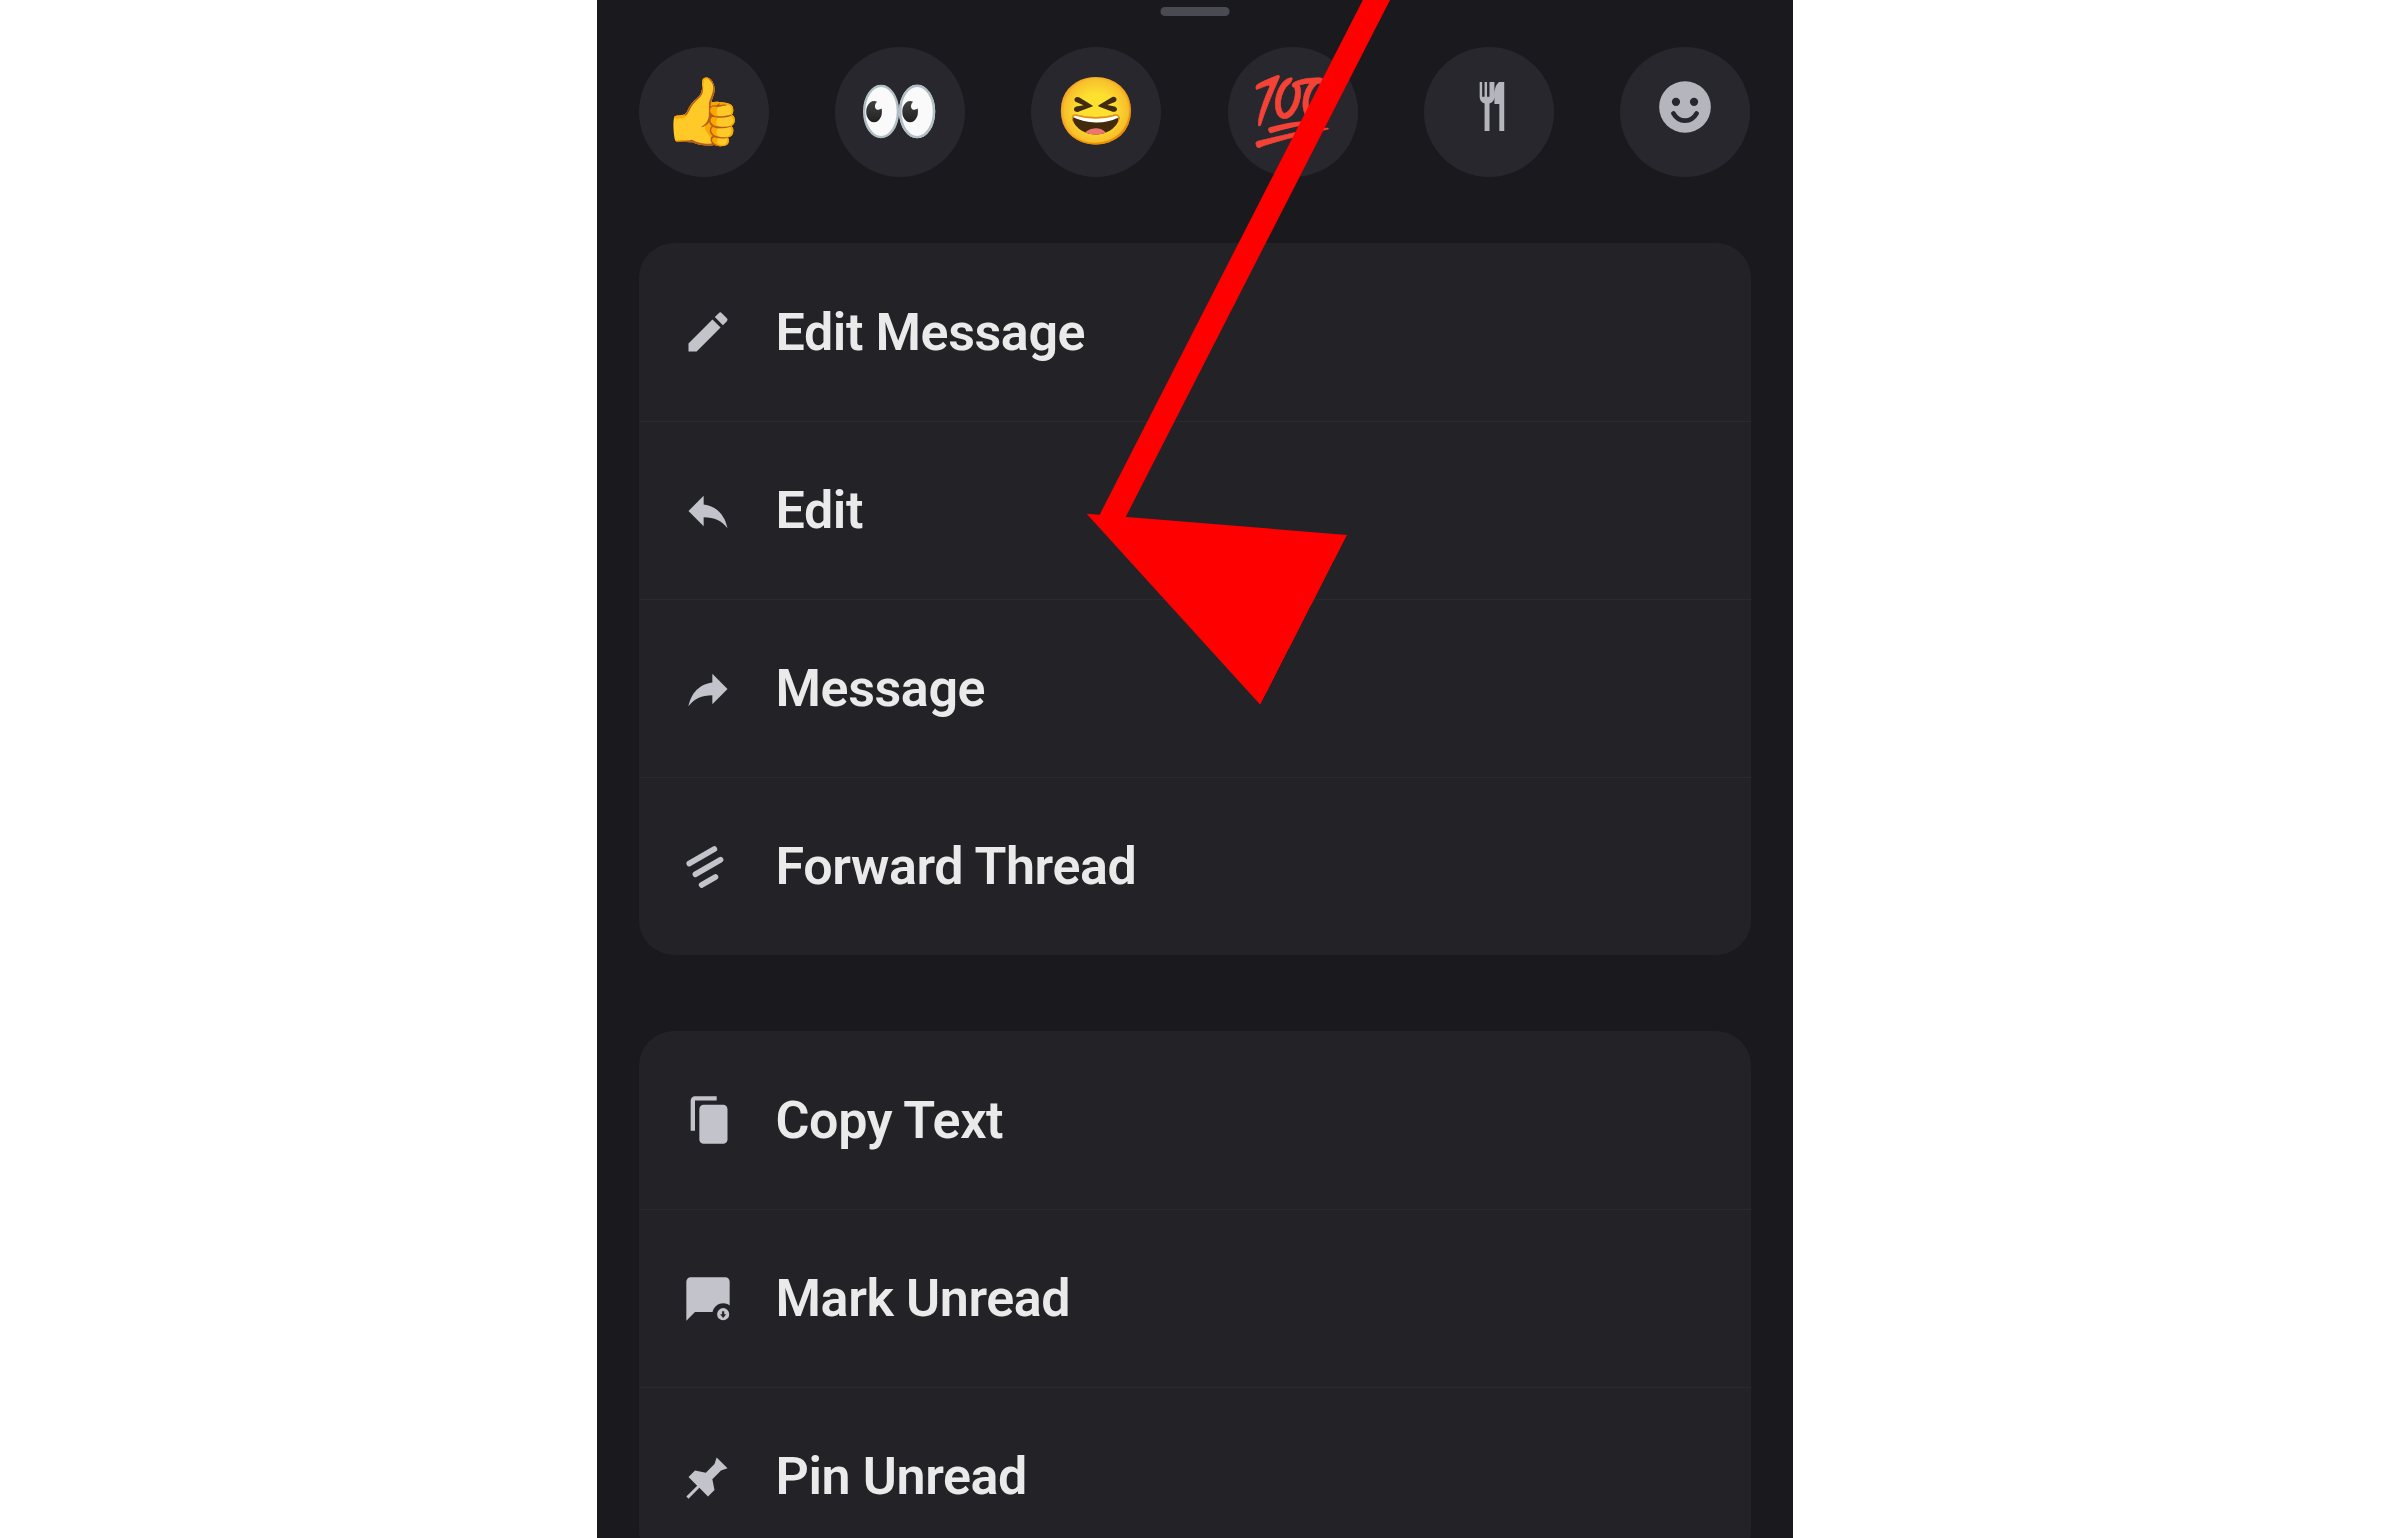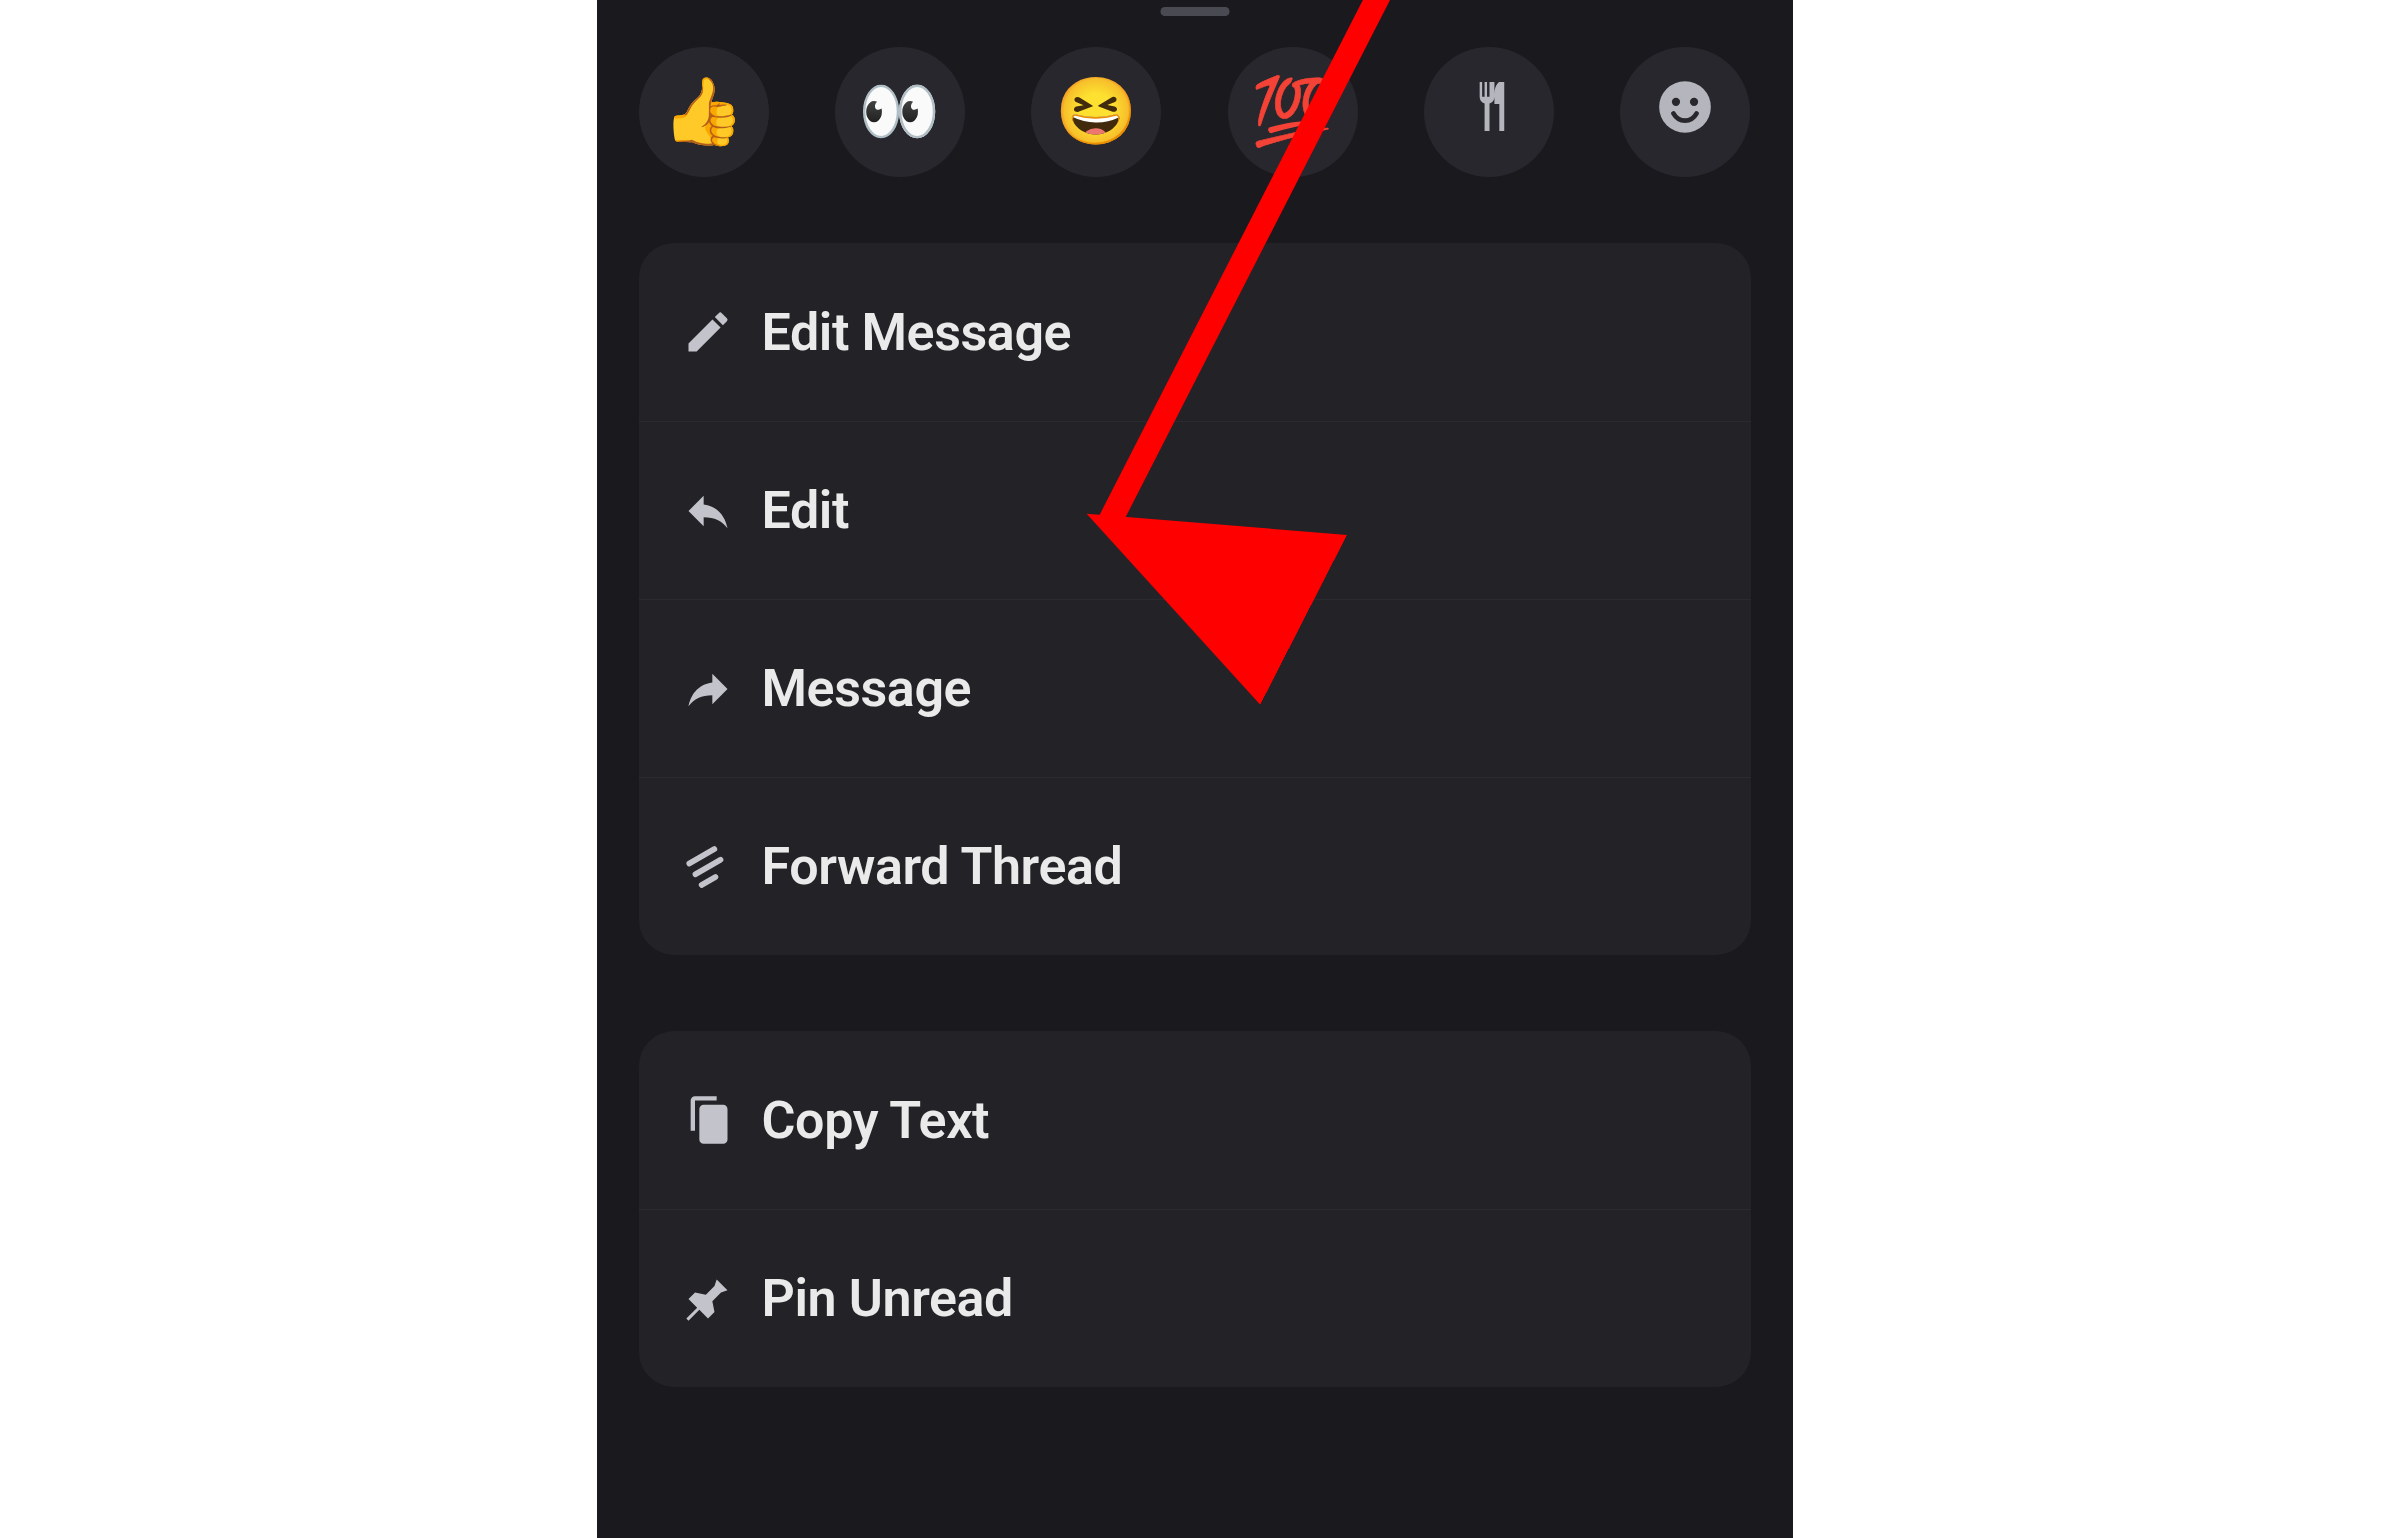--- a/index.html
+++ b/index.html
@@ -62,21 +62,21 @@
     left: 42px;
     right: 42px;
     overflow: hidden;
   }
   .group-1 { top: 243px; }
   .group-2 { top: 1031px; }
   .menu-item {
     display: flex;
     align-items: center;
     height: 178px;
-    gap: 28px;
+    gap: 42px;
     padding: 0 43px;
     box-sizing: border-box;
     cursor: pointer;
   }
   .menu-item + .menu-item {
     border-top: 0.9px solid rgba(255,255,255,0.04);
   }
   .menu-icon {
     width: 52px;
     height: 52px;
@@ -181,20 +181,30 @@
   </div>
 
   <div class="menu-group group-2">
     <div class="menu-item">
       <span class="menu-icon">
         <svg viewBox="0 0 24 24">
             <path d="M16 1H6a2 2 0 0 0-2 2v14h2V3h10V1zm3 4H10a2 2 0 0 0-2 2v14a2 2 0 0 0 2 2h9a2 2 0 0 0 2-2V7a2 2 0 0 0-2-2z"></path>
           </svg>
       </span>
       <span class="menu-label">Copy Text</span>
+    </div>
+    <div class="menu-item">
+      <span class="menu-icon">
+        <svg viewBox="0 0 24 24">
+            <path d="M20 2H4a2 2 0 0 0-2 2v18l4-4h14a2 2 0 0 0 2-2V4a2 2 0 0 0-2-2z"></path>
+            <circle cx="19" cy="19" r="5" fill="#232327"></circle>
+            <path d="M19 16.2a2.8 2.8 0 1 0 0 5.6 2.8 2.8 0 0 0 0-5.6zm-1.4 2.8h.9v-1.4h1v1.4h.9l-1.4 1.8-1.4-1.8z" fill="#c3c3cb"></path>
+          </svg>
+      </span>
+      <span class="menu-label">Mark Unread</span>
     </div>
     <div class="menu-item">
       <span class="menu-icon">
         <svg viewBox="0 0 24 24">
             <path d="M16 3l5 5-3 1-4 4 1 5-3 3-4-4-5 5-1-1 5-5-4-4 3-3 5 1 4-4 1-3z"></path>
           </svg>
       </span>
       <span class="menu-label">Pin Unread</span>
     </div>
   </div>

